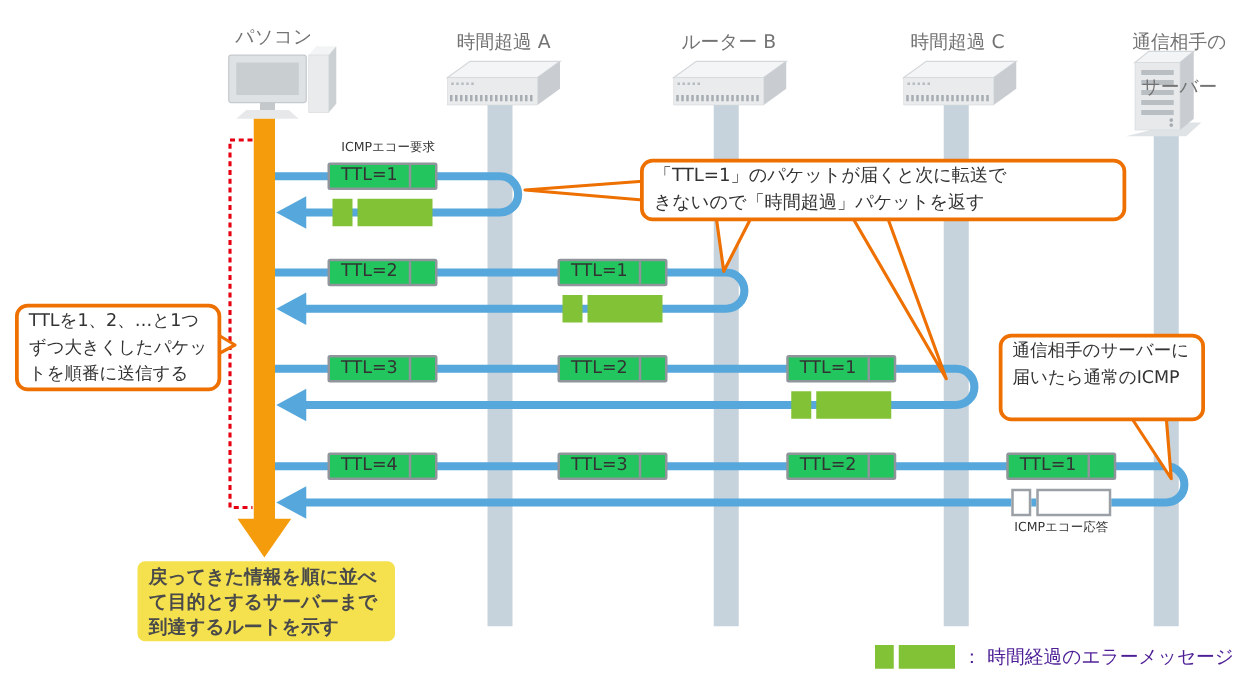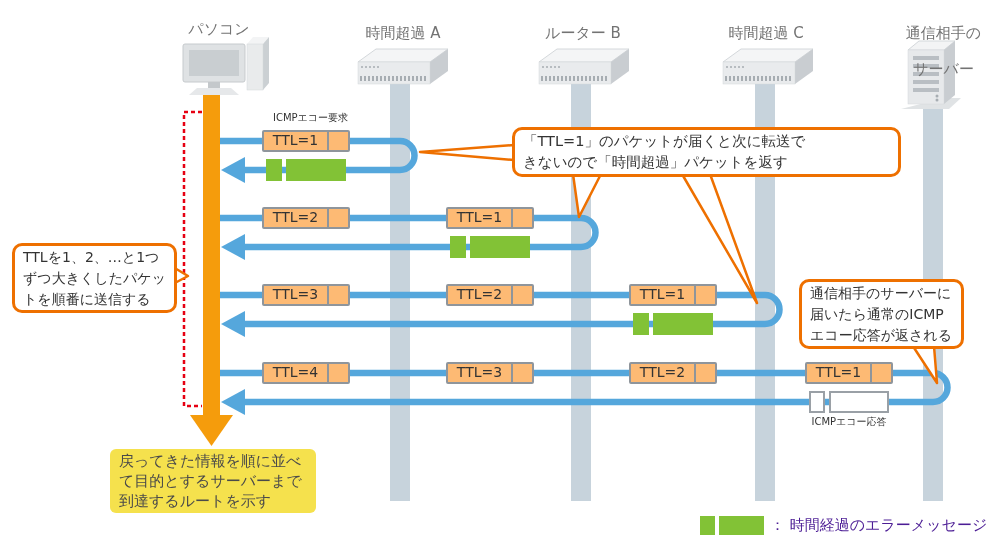--- a/index.html
+++ b/index.html
@@ -10,25 +10,25 @@
   .node-label{font-size:15px;color:#737373;text-align:center;line-height:18px;white-space:pre;}
   .flow-label{font-size:10px;color:#333;text-align:center;}
   .callout{position:absolute;background:#fff;border:3px solid #EE7000;border-radius:10px;
            box-sizing:border-box;color:#333;}
   .callout .ln{display:block;white-space:nowrap;}
   #callout-time-exceeded{left:512px;top:127px;width:389px;height:50px;font-size:14.5px;
            line-height:21px;padding:1px 8px;}
   #callout-send-seq{left:12px;top:243px;width:165px;height:70px;font-size:14px;
            line-height:21px;padding:1px 8px;}
   #callout-normal-reply{left:799px;top:267px;width:165px;height:70px;font-size:14px;
-           line-height:21px;padding:1px 8px;margin-top:12px;}
+           line-height:21px;padding:1px 8px;}
   #result-note{left:110px;top:449px;width:206px;height:64px;background:#F5E14D;border-radius:6px;
-           box-sizing:border-box;padding:2px 9px;font-size:15px;line-height:20px;font-weight:400;
+           box-sizing:border-box;padding:2px 9px;font-size:15px;line-height:20px;font-weight:700;
            color:#4a4a4a;}
-  .ttl-box{position:absolute;width:88px;height:22px;background:#fdba74;border:2px solid #8F959B;
+  .ttl-box{position:absolute;width:88px;height:22px;background:#22c55e;border:2px solid #8F959B;
            border-radius:2px;box-sizing:border-box;display:flex;}
   .ttl-label{flex:1;font-size:14px;color:#333;text-align:center;line-height:17px;
            border-right:2px solid #8F959B;}
   .ttl-tab{width:19px;}
   .ret-pkt{position:absolute;width:80px;height:22px;display:flex;}
   .pkt-sm{width:16px;height:100%;margin-right:4px;box-sizing:border-box;}
   .pkt-lg{flex:1;height:100%;box-sizing:border-box;}
   .ret-pkt.green .pkt-sm,.ret-pkt.green .pkt-lg{background:#82C236;}
   .ret-pkt.white .pkt-sm,.ret-pkt.white .pkt-lg{background:#fff;border:2px solid #9AA0A6;}
   #legend{position:absolute;left:700px;top:516px;display:flex;align-items:center;}
@@ -217,21 +217,20 @@
     <span class="ln">きないので「時間超過」パケットを返す</span>
   </div>
   <div class="callout" id="callout-send-seq">
     <span class="ln">TTLを1、2、…と1つ</span>
     <span class="ln">ずつ大きくしたパケッ</span>
     <span class="ln">トを順番に送信する</span>
   </div>
   <div class="callout" id="callout-normal-reply">
     <span class="ln">通信相手のサーバーに</span>
     <span class="ln">届いたら通常のICMP</span>
-    <span class="ln">エコー応答が返される</span>
   </div>
 
   <div class="abs" id="result-note">
     <span class="ln" style="display:block;">戻ってきた情報を順に並べ</span>
     <span class="ln" style="display:block;">て目的とするサーバーまで</span>
     <span class="ln" style="display:block;">到達するルートを示す</span>
   </div>
 
   <div id="legend">
     <span class="sw">

